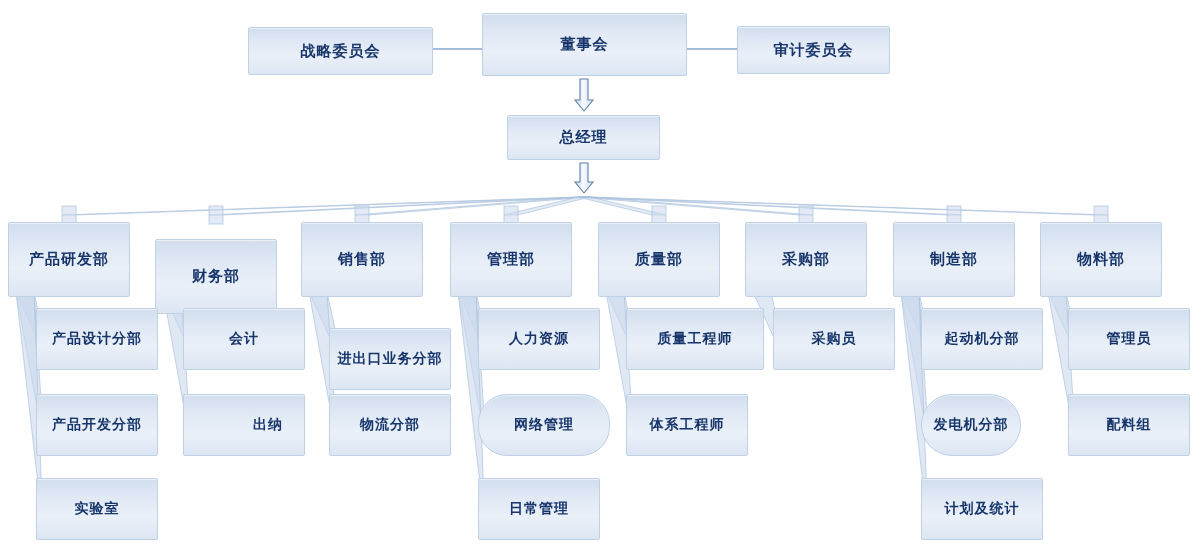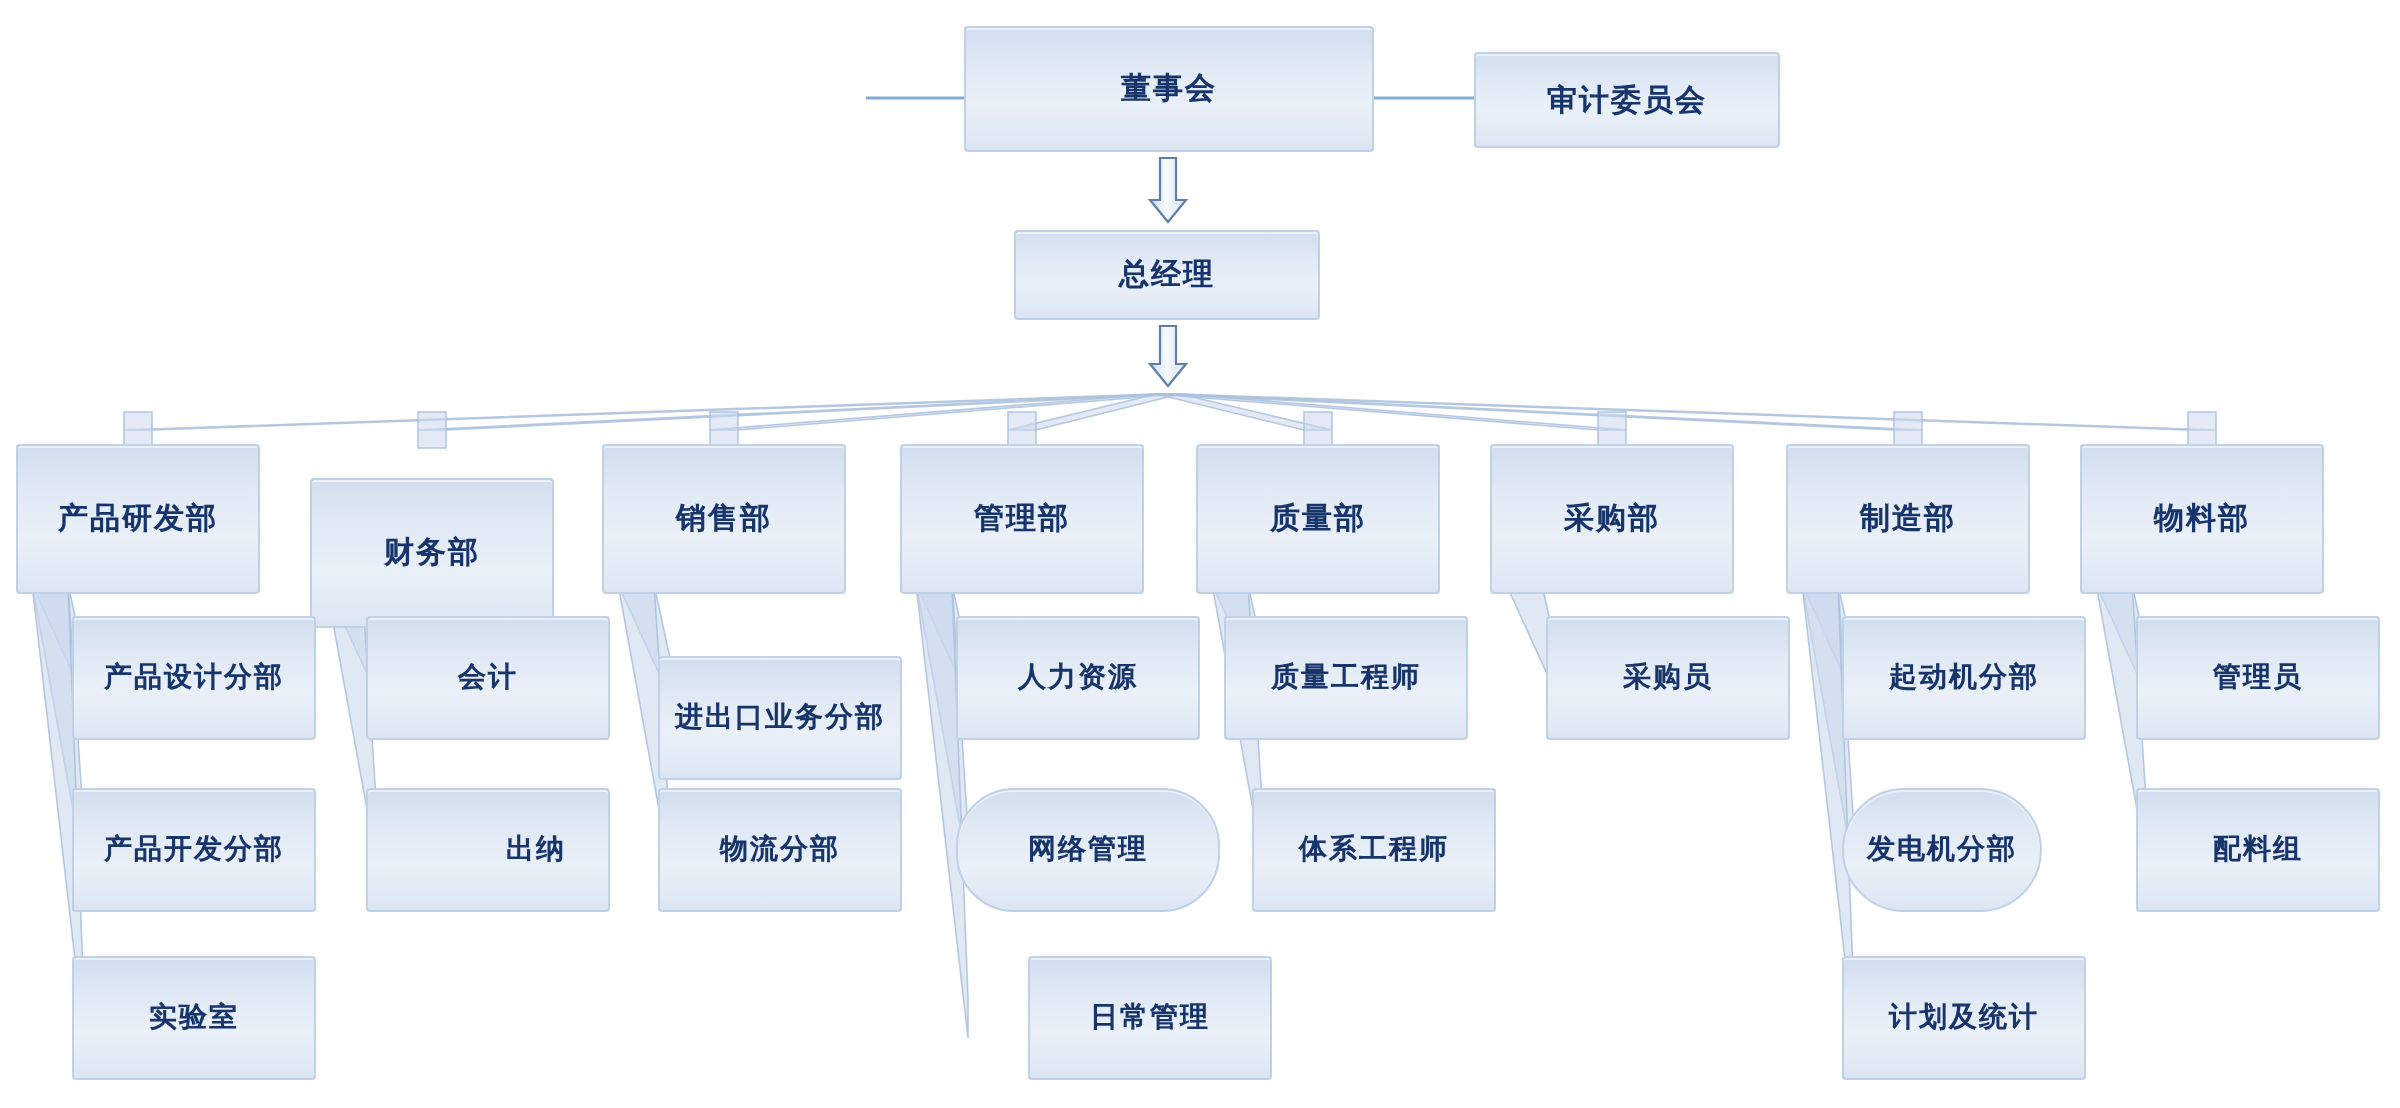--- a/index.html
+++ b/index.html
@@ -75,20 +75,21 @@
       <polygon points="1048,292 1066,292 1074,329 1074,349"></polygon>
       <polygon points="1048,292 1066,292 1074,415 1074,435"></polygon>
     </g>
 
     <g fill="url(#arrowGrad)" stroke="#5f7fa8" stroke-width="1.1" stroke-linejoin="miter">
       <path d="M580,79 L588,79 L588,100 L593,100 L584,111 L575,100 L580,100 Z"></path>
       <path d="M580,163 L588,163 L588,182 L593,182 L584,193 L575,182 L580,182 Z"></path>
     </g>
   </svg>
 
+  <div class="node" style="left:248px;top:27px;width:185px;height:48px;">战略委员会</div>
   <div class="node" style="left:482px;top:13px;width:205px;height:63px;">董事会</div>
   <div class="node" style="left:737px;top:26px;width:153px;height:48px;">审计委员会</div>
 
   <div class="node" style="left:507px;top:115px;width:153px;height:45px;">总经理</div>
 
   <div class="node" style="left:8px;top:222px;width:122px;height:75px;">产品研发部</div>
   <div class="node" style="left:155px;top:222px;width:122px;height:75px;margin-top:17px;">财务部</div>
   <div class="node" style="left:301px;top:222px;width:122px;height:75px;">销售部</div>
   <div class="node" style="left:450px;top:222px;width:122px;height:75px;">管理部</div>
   <div class="node" style="left:598px;top:222px;width:122px;height:75px;">质量部</div>
@@ -101,23 +102,23 @@
   <div class="node small" style="left:36px;top:478px;width:122px;height:62px;">实验室</div>
 
   <div class="node small" style="left:183px;top:308px;width:122px;height:62px;">会计</div>
   <div class="node small" style="left:183px;top:394px;width:122px;height:62px;padding-left:48px;">出纳</div>
 
   <div class="node small" style="left:329px;top:308px;width:122px;height:62px;margin-top:20px;">进出口业务分部</div>
   <div class="node small" style="left:329px;top:394px;width:122px;height:62px;">物流分部</div>
 
   <div class="node small" style="left:478px;top:308px;width:122px;height:62px;">人力资源</div>
   <div class="node small" style="left:478px;top:394px;width:132px;height:62px;border-radius:29px;">网络管理</div>
-  <div class="node small" style="left:478px;top:478px;width:122px;height:62px;margin-left:36px;">日常管理</div>
+  <div class="node small" style="left:478px;top:478px;width:122px;height:62px;">日常管理</div>
 
-  <div class="node small" style="left:612px;top:308px;width:122px;height:62px;">质量工程师</div>
+  <div class="node small" style="left:626px;top:308px;width:138px;height:62px;">质量工程师</div>
   <div class="node small" style="left:626px;top:394px;width:122px;height:62px;">体系工程师</div>
 
   <div class="node small" style="left:773px;top:308px;width:122px;height:62px;">采购员</div>
 
   <div class="node small" style="left:921px;top:308px;width:122px;height:62px;">起动机分部</div>
   <div class="node small" style="left:921px;top:394px;width:100px;height:62px;border-radius:31px;">发电机分部</div>
   <div class="node small" style="left:921px;top:478px;width:122px;height:62px;">计划及统计</div>
 
   <div class="node small" style="left:1068px;top:308px;width:122px;height:62px;">管理员</div>
   <div class="node small" style="left:1068px;top:394px;width:122px;height:62px;">配料组</div>

